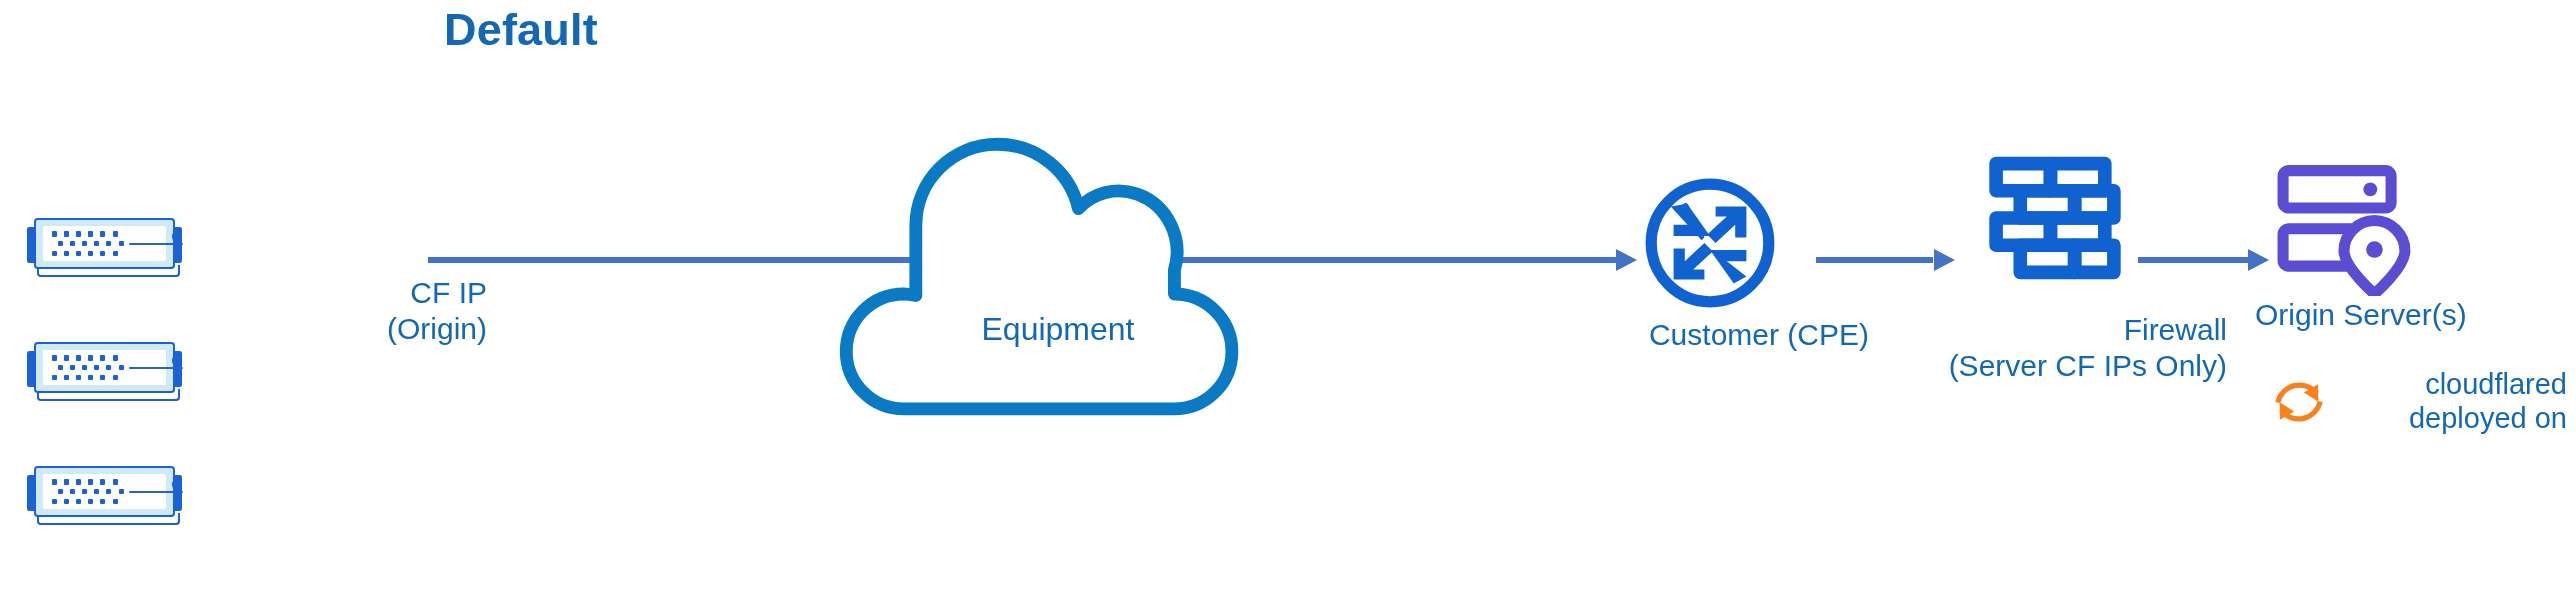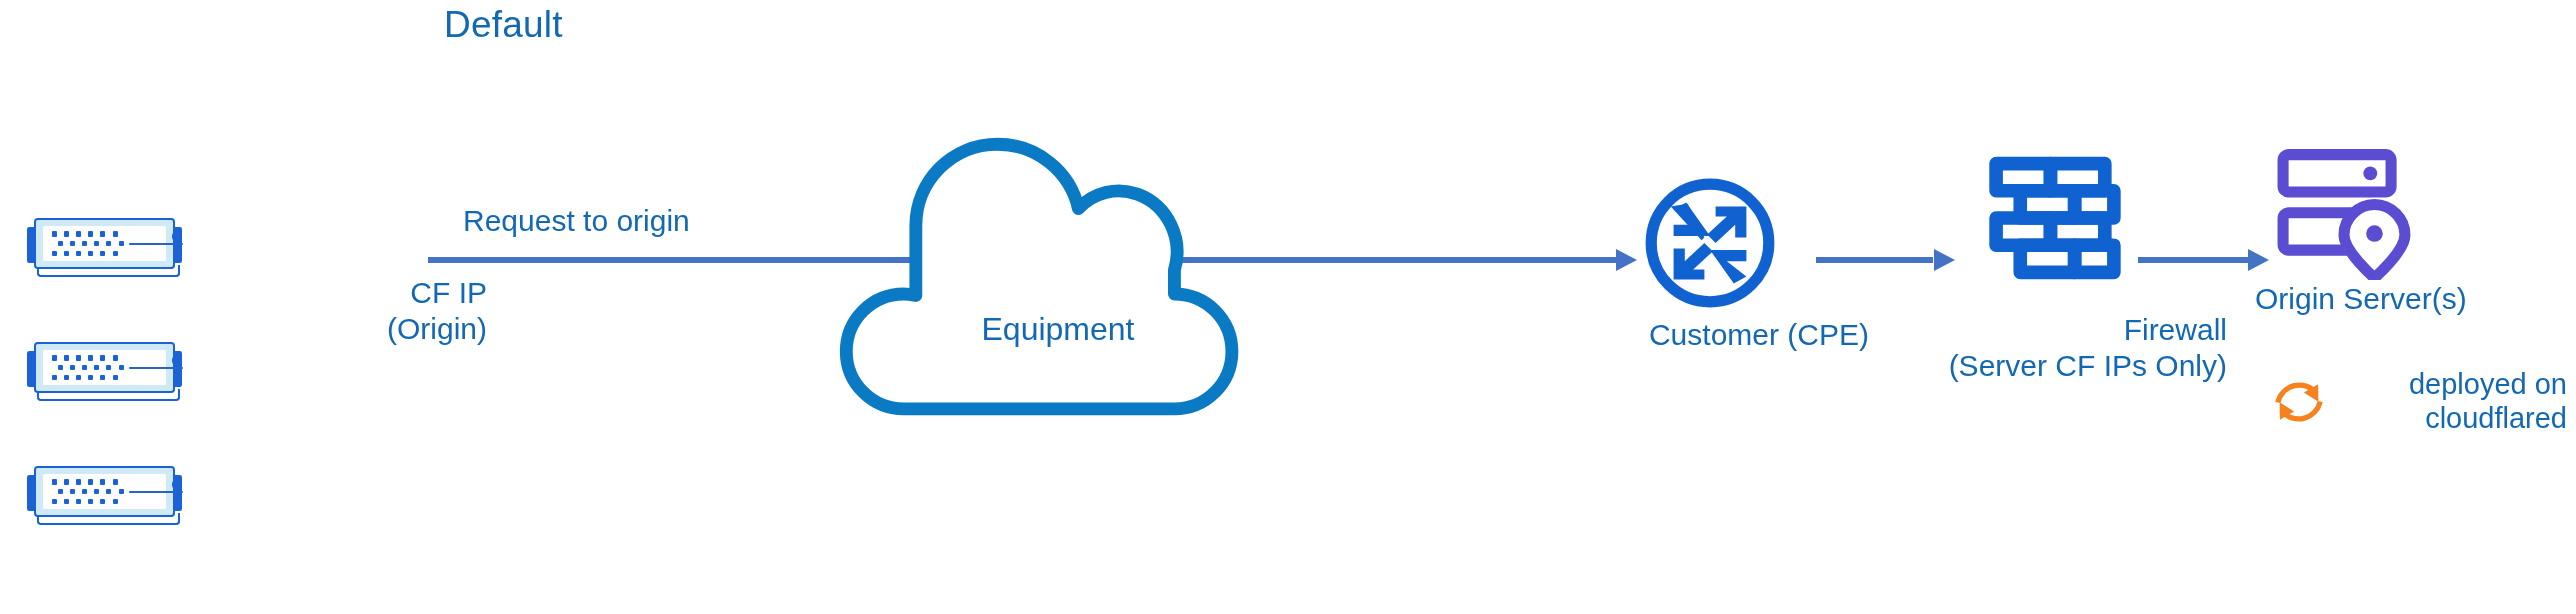--- a/index.html
+++ b/index.html
@@ -18,22 +18,22 @@
     height: 614px;
     background: #ffffff;
     overflow: hidden;
   }
   .abs { position: absolute; }
 
   
   #diagram-title {
     left: 444px;
     top: 3.8px;
-    font-size: 37px;
-    font-weight: 400;
+    font-size: 45px;
+    font-weight: 700;
     color: #1268b3;
     letter-spacing: 0.2px;
     white-space: nowrap;
   }
 
   
   #cloudflare-logo {
     left: 42px;
     top: 106px;
     width: 303px;
@@ -172,21 +172,21 @@
   #cpe-node { left: 1551px; top: 173px; width: 318px; }
   #cpe-icon-wrap { position: relative; width: 318px; height: 140px; }
   #cpe-label { position: absolute; left: 0; top: 144px; width: 318px; }
 
   
   #firewall-node { left: 1886px; top: 144px; width: 341px; }
   #firewall-icon-wrap { position: relative; width: 341px; height: 170px; }
   #firewall-label { position: absolute; left: 0; top: 168px; width: 341px; }
 
   
-  #origin-node { left: 2255px; top: 140px; width: 321px; }
+  #origin-node { left: 2255px; top: 156px; width: 321px; }
   #origin-icon-wrap { position: relative; width: 212px; height: 140px; }
   #origin-label { position: absolute; left: 0px; top: 141px; width: 227px; text-align: left; }
 
   
   #cloudflared-note {
     left: 2270px;
     top: 367px;
     width: 306px;
   }
   #cloudflared-icon {
@@ -327,21 +327,20 @@
         </div>
         <div class="srv-line"></div>
       </div>
     </div>
     <div class="srv-dot"></div>
   </div>
 
   <div class="abs conn-line" style="left:428px; top:257px; width:1188px;"></div>
   <div class="abs arrow-head" style="left:1616px; top:249px;"></div>
 
-  <div class="abs" id="request-label">Request to origin</div>
 
   <div class="abs" id="cf-ip-label">
     <span class="lbl-line">CF IP</span>
     <span class="lbl-line">(Origin)</span>
   </div>
 
   <div class="abs" id="internet-cloud">
     <svg width="454" height="310" viewBox="0 0 600 410" style="position:absolute; left:0; top:0;">
       <path d="M112 210
                C112 150 160 102 220 102
@@ -437,19 +436,19 @@
   <div class="abs" id="cloudflared-note">
     <svg id="cloudflared-icon" viewBox="0 0 100 100">
 
       <path d="M14 56 A38 38 0 0 1 78 31" fill="none" stroke="#f6821f" stroke-width="9" stroke-linecap="butt" transform="rotate(8 50 50)"></path>
       <path d="M68 22 L92 40 L64 50 Z" fill="#f6821f" transform="rotate(52 78 36)"></path>
 
       <path d="M86 44 A38 38 0 0 1 22 69" fill="none" stroke="#f6821f" stroke-width="9" stroke-linecap="butt" transform="rotate(8 50 50)"></path>
       <path d="M32 78 L8 60 L36 50 Z" fill="#f6821f" transform="rotate(52 22 64)"></path>
     </svg>
     <div id="cloudflared-text">
+      <span class="lbl-line">cloudflared</span>
       <span class="lbl-line">deployed on</span>
-      <span class="lbl-line">cloudflared</span>
     </div>
   </div>
 
 </div>
 
 
 </body></html>

